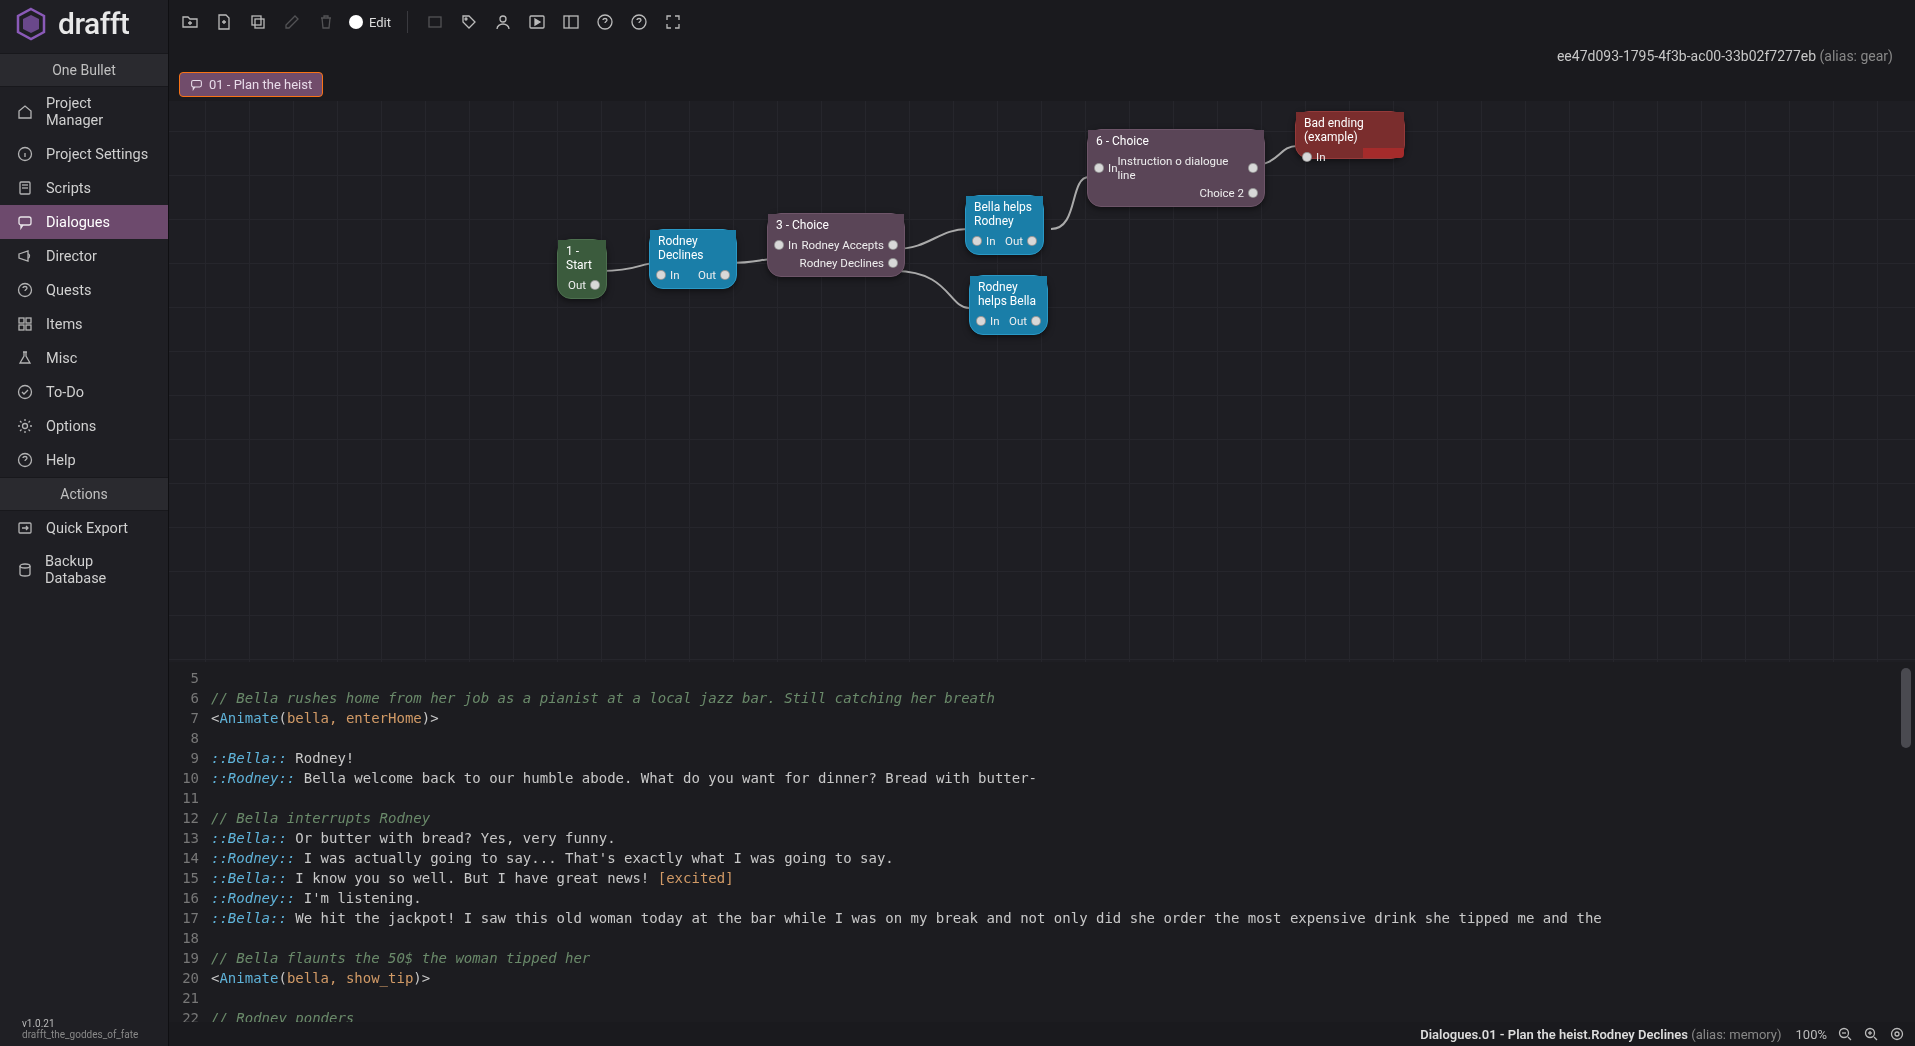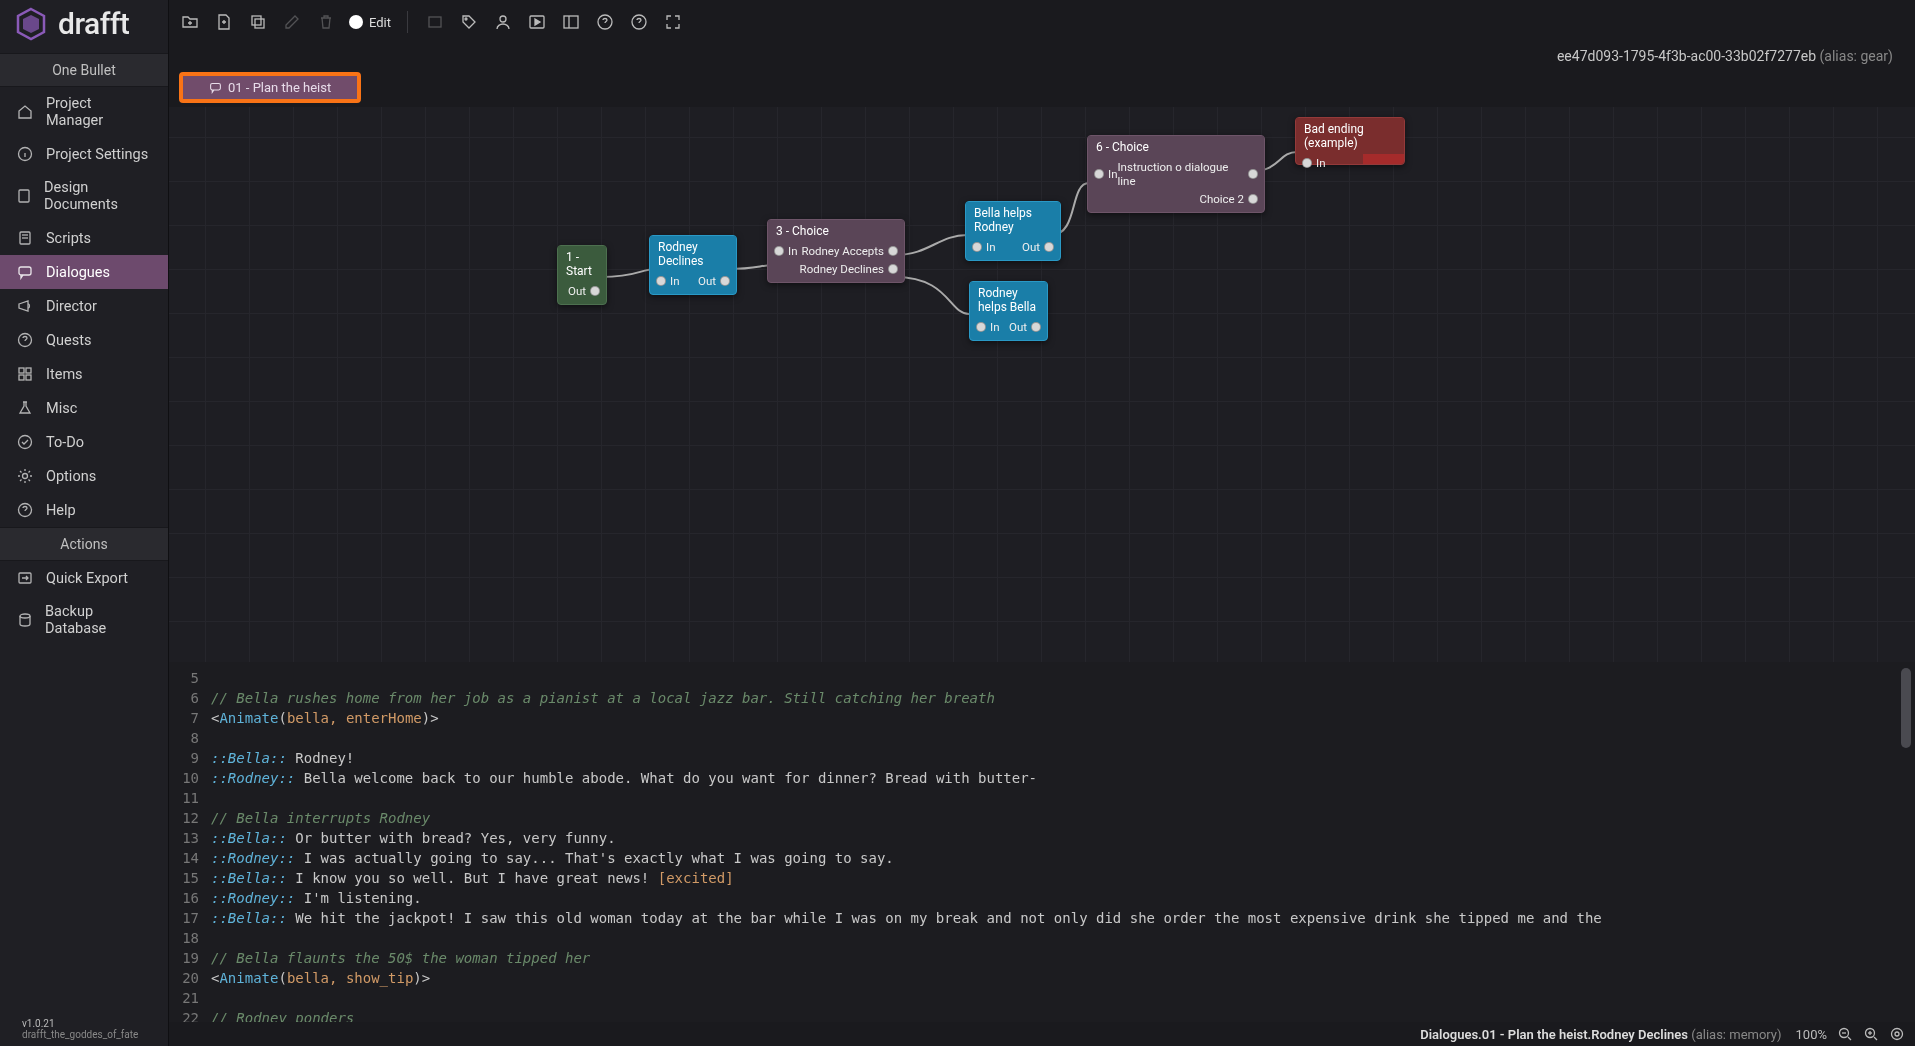--- a/index.html
+++ b/index.html
@@ -114,39 +114,39 @@
   padding-right:12px;
 }
 .alias-tag .dim { color:#888; }
 
 .tabs-row {
   padding: 2px 10px 4px 10px;
 }
 .dialogue-tab {
   display:inline-flex; align-items:center; gap:6px;
   background:#714c6b; color:#e8dcea;
-  border:4px solid #f97316;
+  border:1px solid #f97316;
   border-radius:4px;
   font-size:13px;
-  padding:4px 26px;
+  padding:4px 10px;
 }
 
 .canvas-area {
   flex:1; position:relative; overflow:hidden;
   background-color:#1e1e23;
   background-image:
     linear-gradient(#26262c 1px, transparent 1px),
     linear-gradient(90deg, #26262c 1px, transparent 1px);
   background-size:44px 44px;
   background-position: -8px -14px;
   min-height: 300px;
 }
 .node {
   position:absolute;
-  border-radius:4px;
+  border-radius:14px;
   box-shadow: 0 2px 6px rgba(0,0,0,0.5);
   font-size:12px;
 }
 .node-header { padding:4px 8px; font-size:12px; color:#fff; }
 .node-body { padding:2px 6px 6px 6px; display:flex; flex-direction:column; gap:4px; }
 .port-row { display:flex; align-items:center; gap:4px; font-size:11.5px; color:#eee; }
 .port-dot { width:10px; height:10px; border-radius:50%; background:#d8d8d8; border:1px solid rgba(0,0,0,0.3); }
 .port-right { justify-content:flex-end; }
 .port-split { display:flex; justify-content:space-between; align-items:center; }
 
@@ -243,28 +243,20 @@
             <line x1="8" y1="5" x2="8" y2="5"></line>
             <line x1="8" y1="7" x2="8" y2="11"></line>
           </svg>
         </span>
       <span>Project Settings</span>
     </div>
     <div class="sidebar-item">
       <span class="icon">
           <svg width="16" height="16" viewBox="0 0 16 16" fill="none" stroke="#ccc" stroke-width="1.3">
             <rect x="3" y="2" width="10" height="12" rx="1"></rect>
-          </svg>
-        </span>
-      <span>Design Documents</span>
-    </div>
-    <div class="sidebar-item">
-      <span class="icon">
-          <svg width="16" height="16" viewBox="0 0 16 16" fill="none" stroke="#ccc" stroke-width="1.3">
-            <rect x="3" y="2" width="10" height="12" rx="1"></rect>
             <line x1="5" y1="5" x2="11" y2="5"></line>
             <line x1="5" y1="8" x2="11" y2="8"></line>
           </svg>
         </span>
       <span>Scripts</span>
     </div>
     <div class="sidebar-item active">
       <span class="icon">
           <svg width="16" height="16" viewBox="0 0 16 16" fill="none" stroke="#fff" stroke-width="1.3">
             <rect x="2" y="3" width="12" height="8" rx="2"></rect>
@@ -516,21 +508,21 @@
                 <span class="port-dot"></span>
               </div>
           </div>
           <div class="port-row port-right">
               <span>Rodney Declines</span>
               <span class="port-dot"></span>
             </div>
         </div>
       </div>
 
-      <div class="node node-blue" style="left:796px; top:94px; width:96px;">
+      <div class="node node-blue" style="left:796px; top:94px; width:79px;">
         <div class="node-header">Bella helps Rodney</div>
         <div class="node-body">
           <div class="port-split">
             <div class="port-row">
                 <span class="port-dot"></span>
                 <span>In</span>
               </div>
             <div class="port-row">
                 <span>Out</span>
                 <span class="port-dot"></span>

